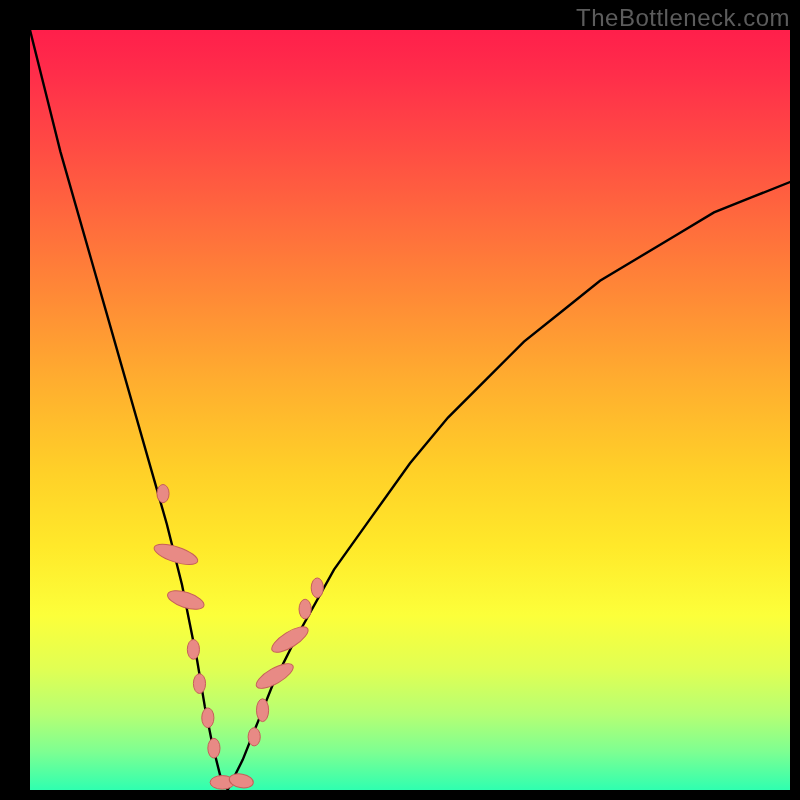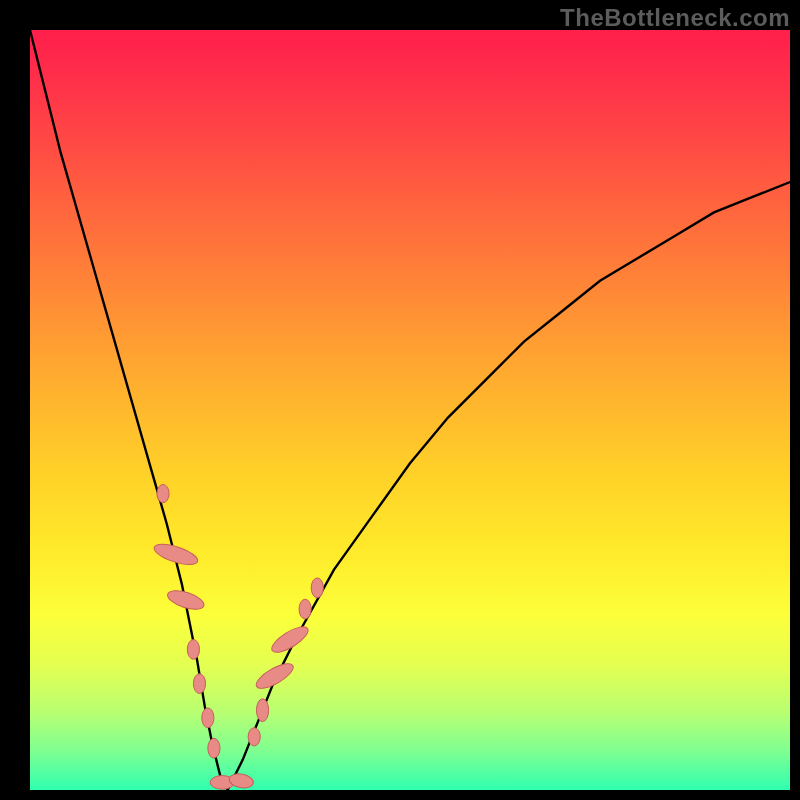--- a/index.html
+++ b/index.html
@@ -16,21 +16,21 @@
     width: 800px;
     height: 800px;
     background: #000;
   }
   .watermark {
     position: absolute;
     top: 4px;
     right: 10px;
     color: #5c5c5c;
     font-size: 24px;
-    font-weight: bold;
+    font-weight: normal;
     letter-spacing: 0.5px;
     z-index: 10;
     user-select: none;
     margin-left: 45px;
   }
   .plot-area {
     position: absolute;
     left: 30px;
     top: 30px;
     width: 760px;

